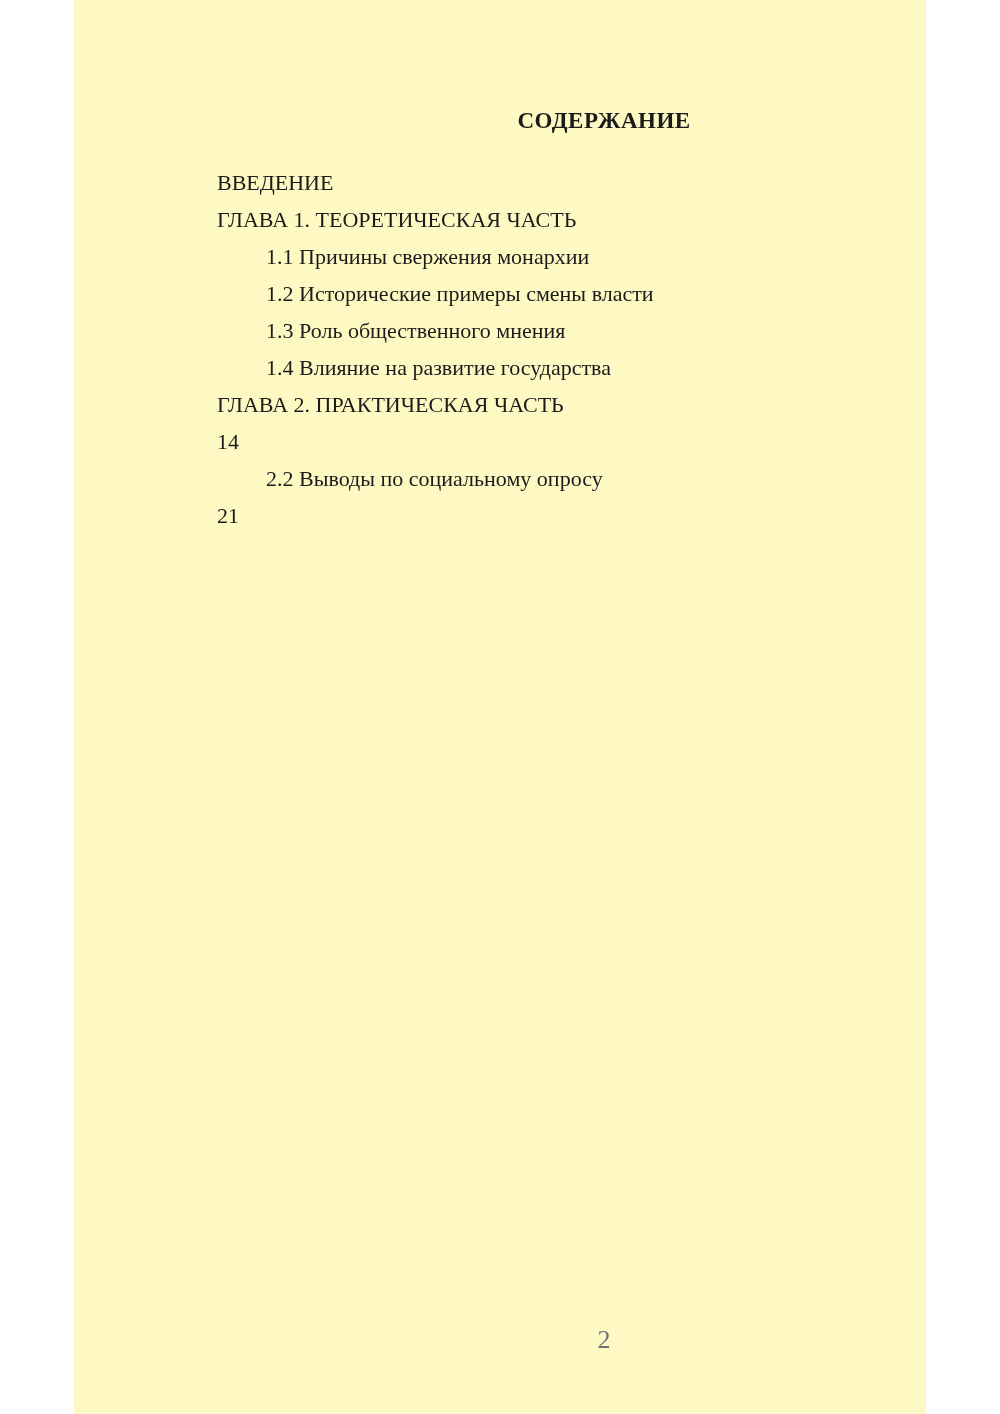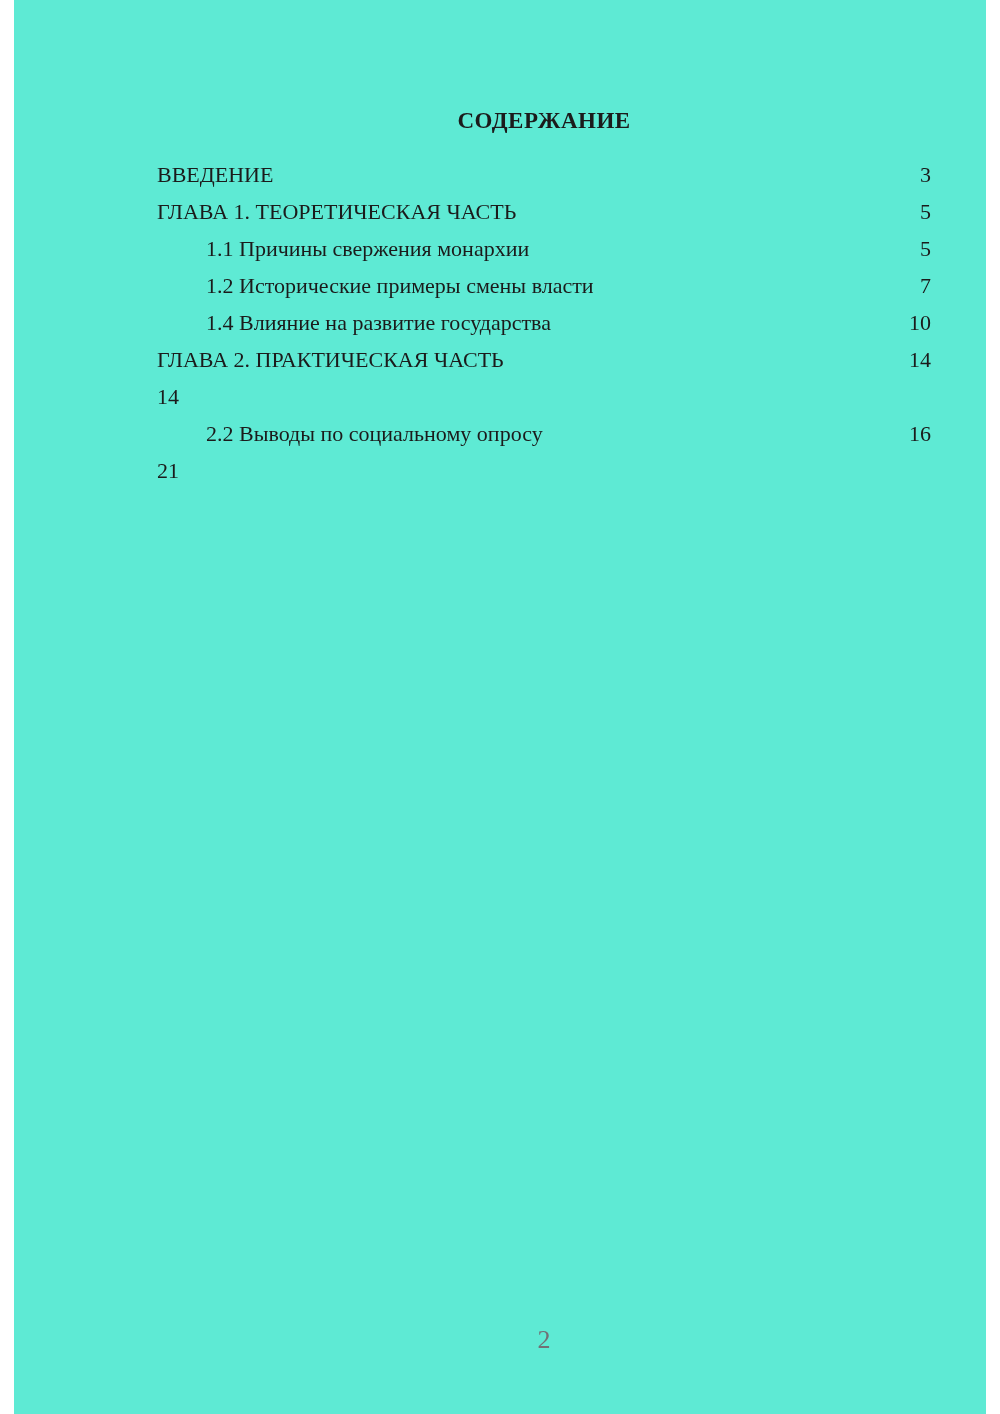--- a/index.html
+++ b/index.html
@@ -3,42 +3,42 @@
 <meta charset="utf-8">
 <title>СОДЕРЖАНИЕ</title>
 <style>
   html, body {
     margin: 0;
     padding: 0;
     background: #ffffff;
   }
   .page {
     position: relative;
-    width: 972px;
+    width: 852px;
     height: 1414px;
     margin: 0 auto;
-    background: #5eead4;
+    background: #fef9c3;
     font-family: "Liberation Serif", "DejaVu Serif", serif;
     color: #1b1b1b;
     overflow: hidden;
   }
   .doc-title {
     position: absolute;
     top: 92px;
     left: 143px;
     width: 774px;
     text-align: center;
     font-size: 23px;
     font-weight: bold;
     letter-spacing: 0.5px;
     line-height: 28px;
   }
   .toc {
     position: absolute;
-    top: 156px;
+    top: 164px;
     left: 143px;
     width: 774px;
   }
   .toc-row {
     display: flex;
     justify-content: space-between;
     align-items: baseline;
     line-height: 37px;
     font-size: 22px;
   }
@@ -81,20 +81,24 @@
       </div>
       <div class="toc-row level-1">
         <span class="toc-label">1.1 Причины свержения монархии</span>
         <span class="toc-page">5</span>
       </div>
       <div class="toc-row level-1">
         <span class="toc-label">1.2 Исторические примеры смены власти</span>
         <span class="toc-page">7</span>
       </div>
       <div class="toc-row level-1">
+        <span class="toc-label">1.3 Роль общественного мнения</span>
+        <span class="toc-page">9</span>
+      </div>
+      <div class="toc-row level-1">
         <span class="toc-label">1.4 Влияние на развитие государства</span>
         <span class="toc-page">10</span>
       </div>
       <div class="toc-row level-0">
         <span class="toc-label">ГЛАВА 2. ПРАКТИЧЕСКАЯ ЧАСТЬ</span>
         <span class="toc-page">14</span>
       </div>
       <div class="toc-row level-1">
         <span class="toc-page">14</span>
       </div>

